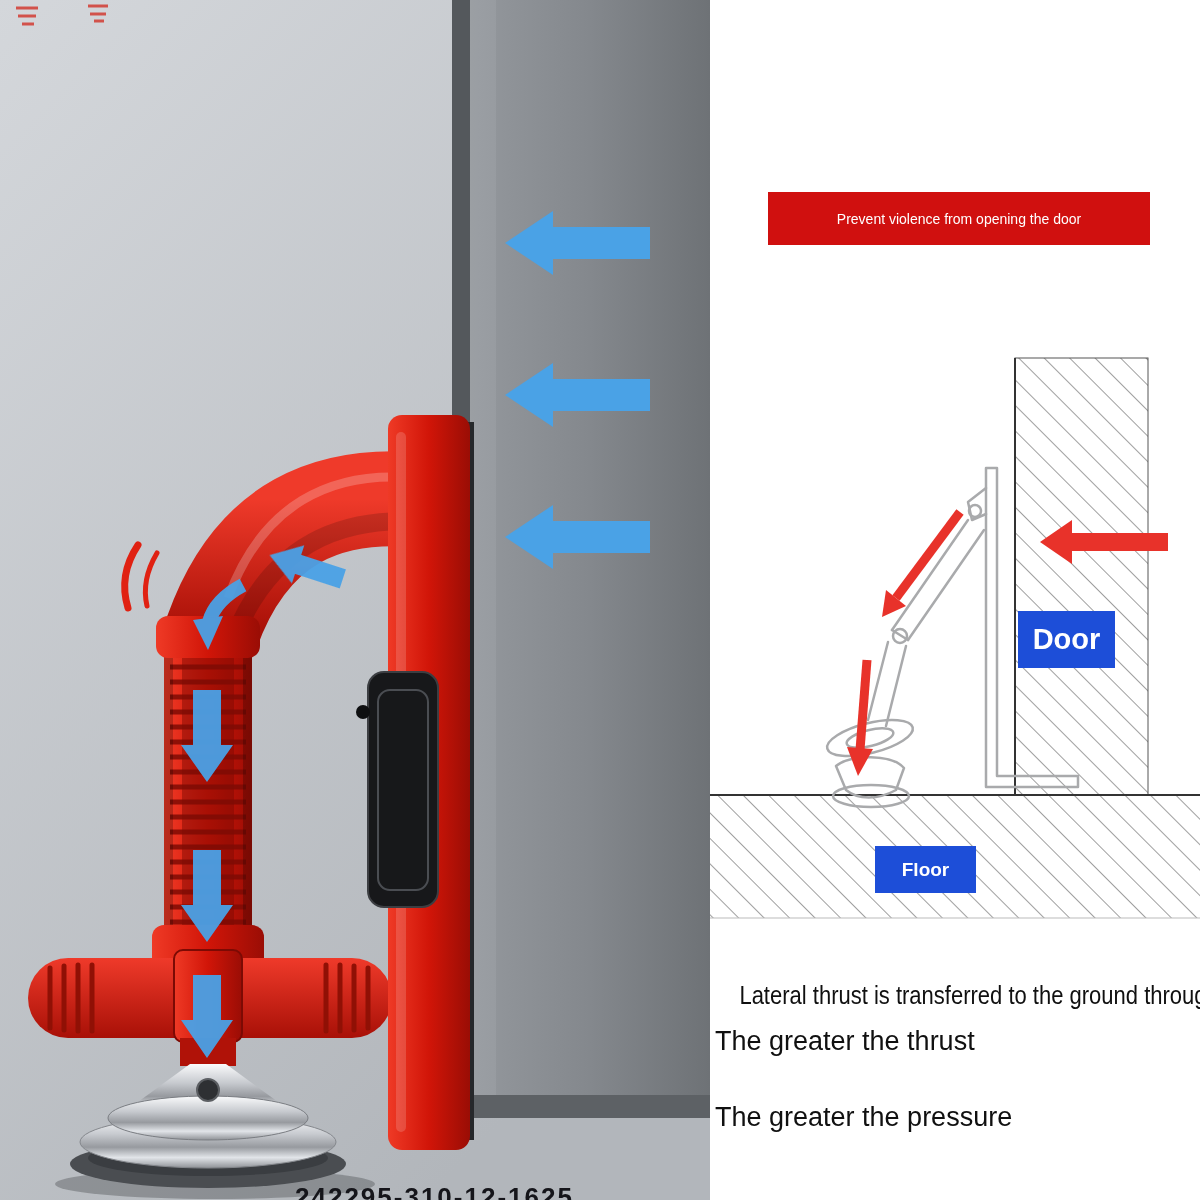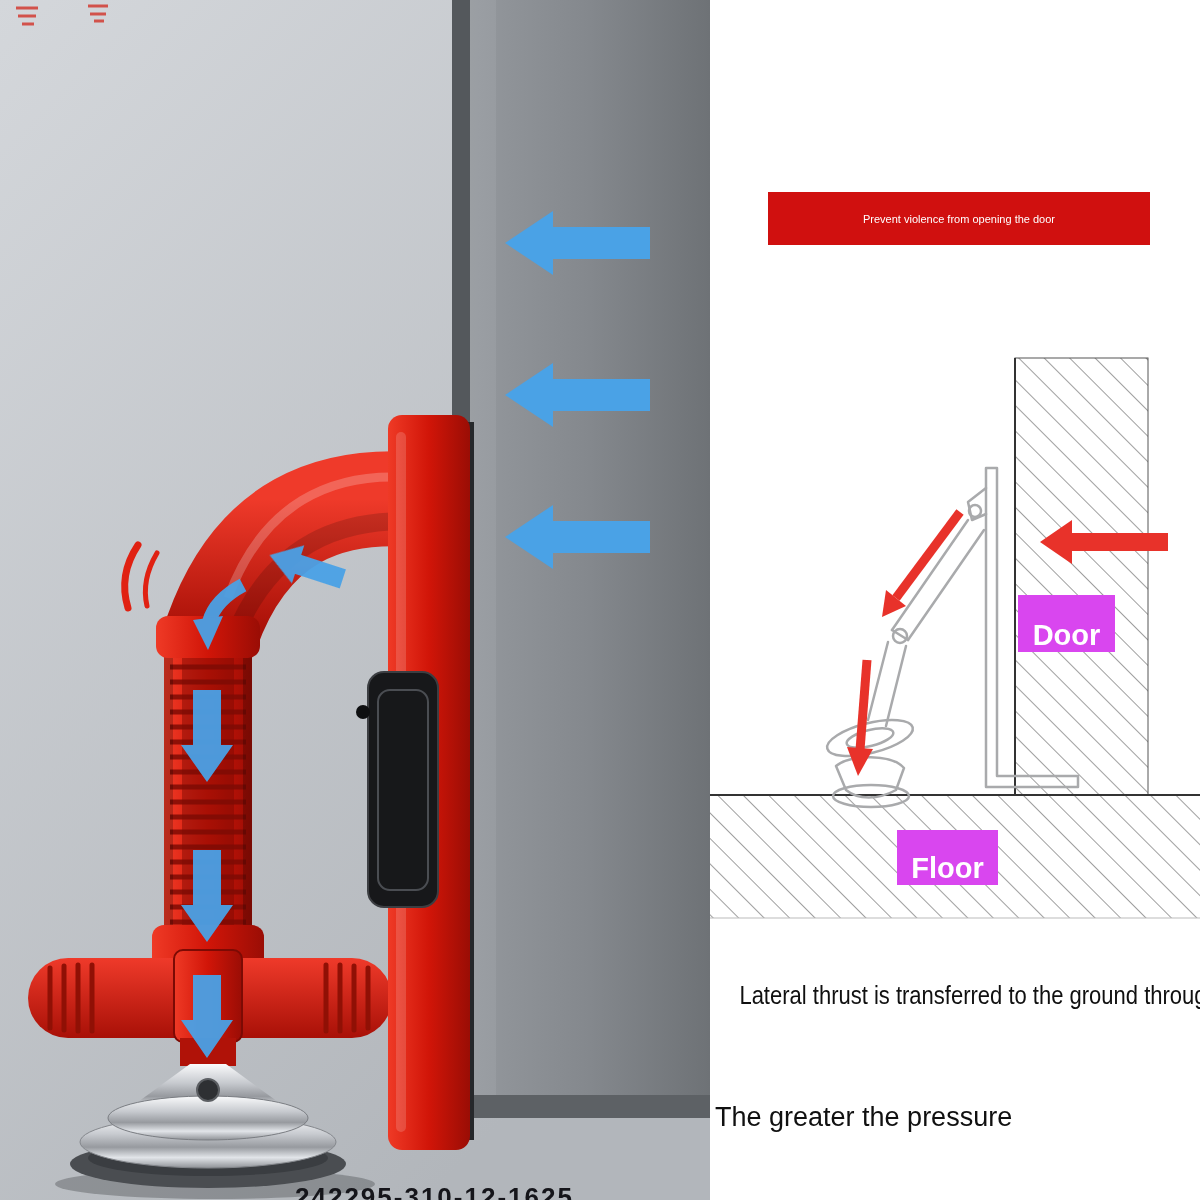--- a/index.html
+++ b/index.html
@@ -10,29 +10,29 @@
   .left-panel{position:absolute;left:0;top:0;width:710px;height:1200px;}
   .right-panel{position:absolute;left:710px;top:0;width:490px;height:1200px;background:#ffffff;}
   .fp-title{
     position:absolute;top:96px;left:0;width:100%;text-align:center;
     font-size:38px;font-weight:900;color:#0b0b0b;letter-spacing:.5px;
     -webkit-text-stroke:1px #0b0b0b;
   }
   .banner{
     position:absolute;left:58px;top:192px;width:382px;height:53px;
     background:#d0100f;color:#ffffff;display:flex;align-items:center;justify-content:center;
-    font-size:11px;
+    font-size:14px;
   }
   .diagram-svg{position:absolute;left:0;top:330px;}
   .glabel{
-    position:absolute;background:#d946ef;color:#ffffff;font-weight:700;
-    display:flex;align-items:flex-end;justify-content:center;
+    position:absolute;background:#1d4ed8;color:#ffffff;font-weight:700;
+    display:flex;align-items:center;justify-content:center;margin-top:16px;
   }
   #door-label{left:308px;top:595px;width:97px;height:57px;font-size:29px;}
-  #floor-label{left:187px;top:830px;width:101px;height:55px;font-size:29px;}
+  #floor-label{left:165px;top:830px;width:101px;height:47px;font-size:19px;}
   .cap1{
     position:absolute;top:981px;left:0;width:100%;text-align:center;
     font-size:25px;color:#101010;transform:scaleX(.88);transform-origin:50% 50%;
     white-space:nowrap;
   }
   .capn{position:absolute;left:5px;font-size:27px;color:#101010;white-space:nowrap;}
   #cap2{top:1026px;} #cap3{top:1102px;} #cap4{top:1116px;}
   .code{
     position:absolute;left:295px;top:1182px;font-size:26px;font-weight:700;
     color:#15151a;letter-spacing:2px;white-space:nowrap;
@@ -234,16 +234,17 @@
   </svg>
 
   <div class="glabel" id="door-label">
     <span>Door</span>
   </div>
   <div class="glabel" id="floor-label">
     <span>Floor</span>
   </div>
 
   <div class="cap1">Lateral thrust is transferred to the ground through multiple hinge</div>
+  <div class="capn" id="cap2">The greater the thrust</div>
   <div class="capn" id="cap3">The greater the pressure</div>
 </div>
 
 <div class="code">242295-310-12-1625</div>
 
 </body></html>

